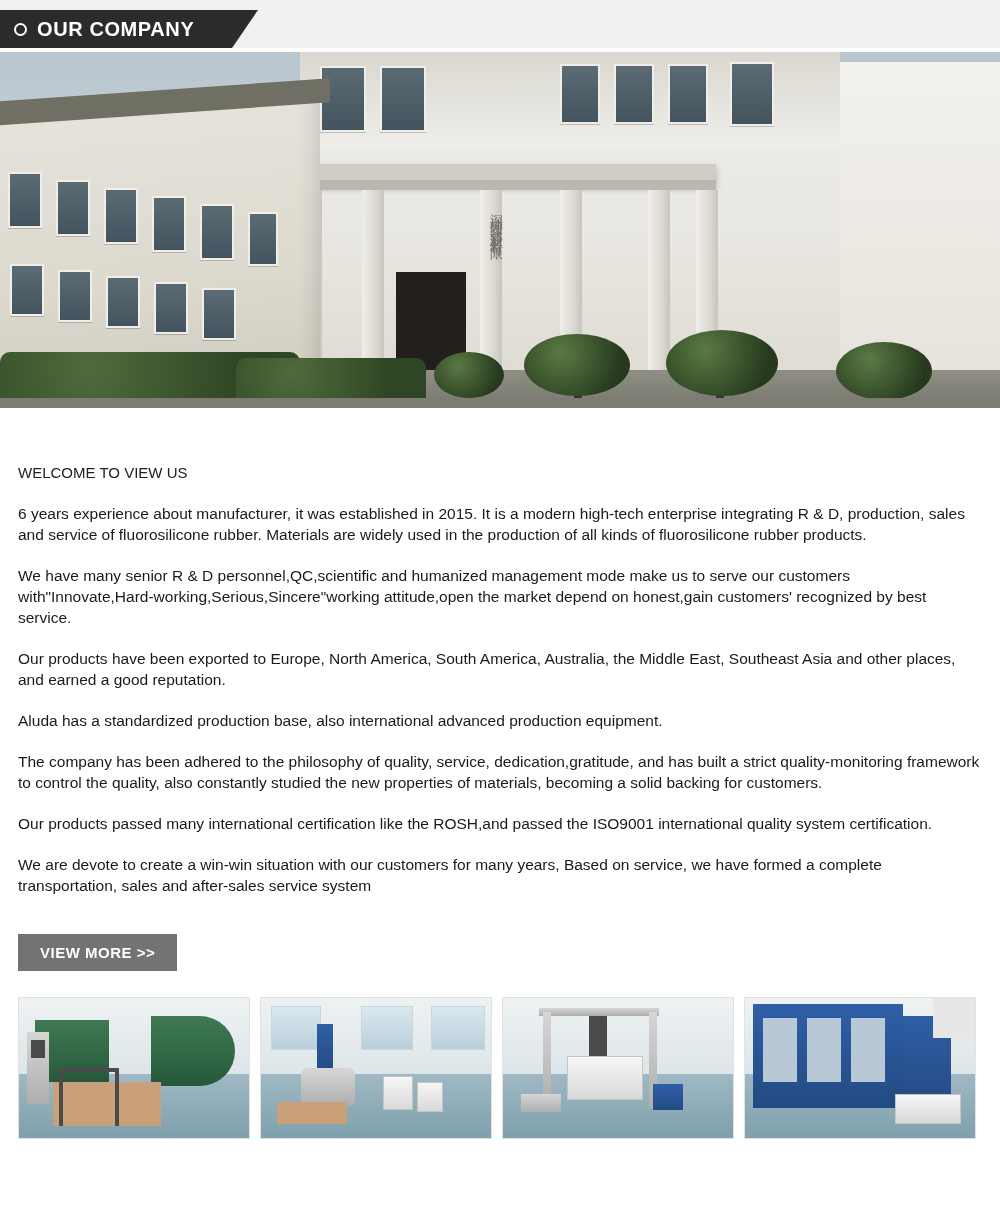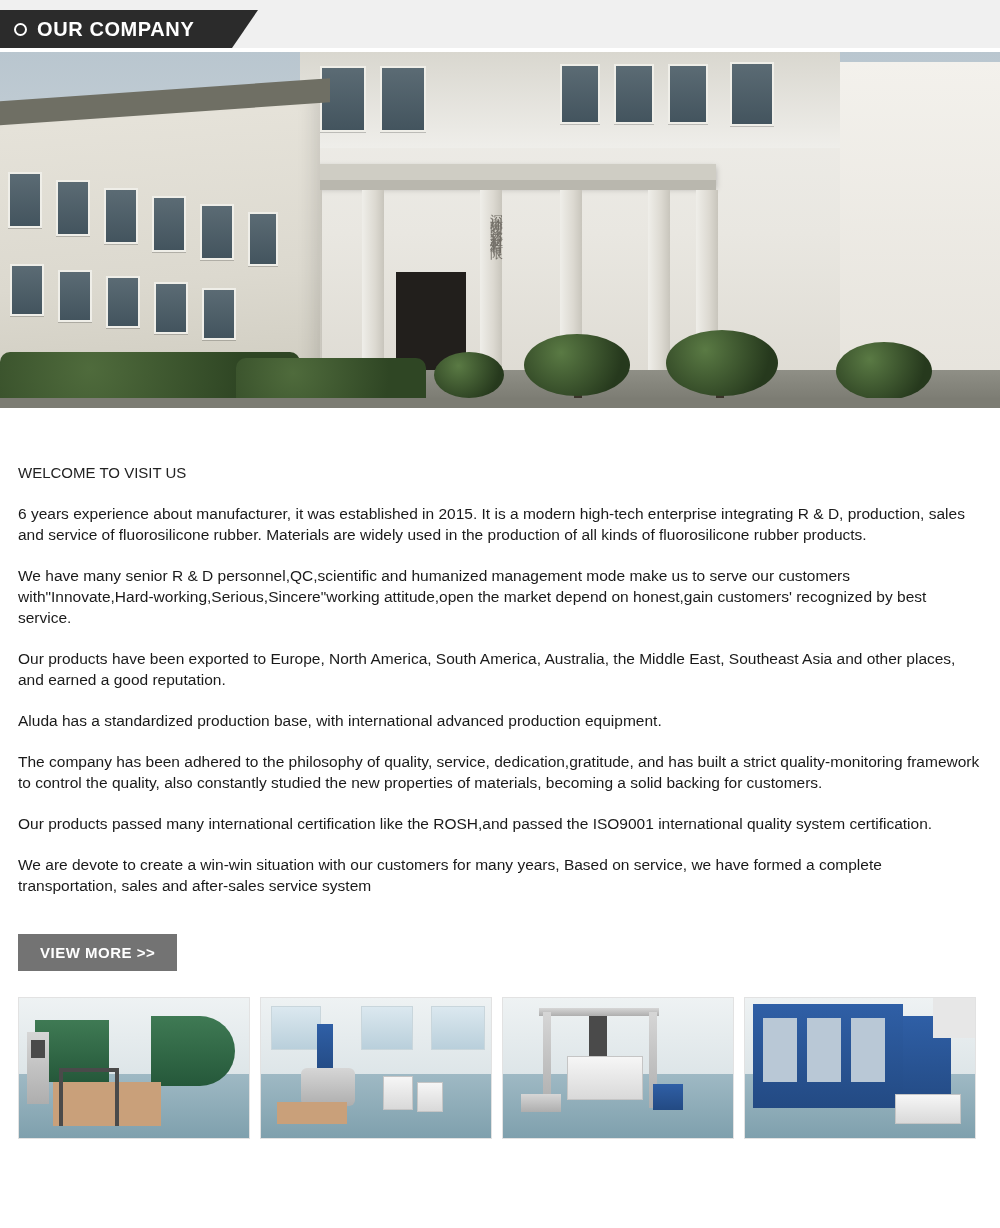--- a/index.html
+++ b/index.html
@@ -304,26 +304,26 @@
     <div class="trunk" style="left:574px; top:328px; height:30px;"></div>
     <div class="bush" style="left:524px; top:282px; width:106px; height:62px;"></div>
     <div class="trunk" style="left:716px; top:330px; height:28px;"></div>
     <div class="bush" style="left:666px; top:278px; width:112px; height:66px;"></div>
     <div class="bush" style="left:836px; top:290px; width:96px; height:58px;"></div>
     <div class="bush" style="left:434px; top:300px; width:70px; height:46px;"></div>
     <div class="hero-overlay-strip"></div>
   </div>
 
   <div class="content">
-    <div class="welcome">WELCOME TO VISIT US</div>
+    <div class="welcome">WELCOME TO VIEW US</div>
 
     <p class="para">6 years experience about manufacturer, it was established in 2015. It is a modern high-tech enterprise integrating R &amp; D, production, sales and service of fluorosilicone rubber. Materials are widely used in the production of all kinds of fluorosilicone rubber products.</p>
     <p class="para">We have many senior R &amp; D personnel,QC,scientific and humanized management mode make us to serve our customers with"Innovate,Hard-working,Serious,Sincere"working attitude,open the market depend on honest,gain customers' recognized by best service.</p>
     <p class="para">Our products have been exported to Europe, North America, South America, Australia, the Middle East, Southeast Asia and other places, and earned a good reputation.</p>
-    <p class="para">Aluda has a standardized production base, with international advanced production equipment.</p>
+    <p class="para">Aluda has a standardized production base, also international advanced production equipment.</p>
     <p class="para">The company has been adhered to the philosophy of quality, service, dedication,gratitude, and has built a strict quality-monitoring framework to control the quality, also constantly studied the new properties of materials, becoming a solid backing for customers.</p>
     <p class="para">Our products passed many international certification like the ROSH,and passed the ISO9001 international quality system certification.</p>
     <p class="para">We are devote to create a win-win situation with our customers for many years, Based on service, we have formed a complete transportation, sales and after-sales service system</p>
 
     <button class="view-more">VIEW MORE &gt;&gt;</button>
   </div>
 
   <div class="gallery">
 
     <div class="thumb">

